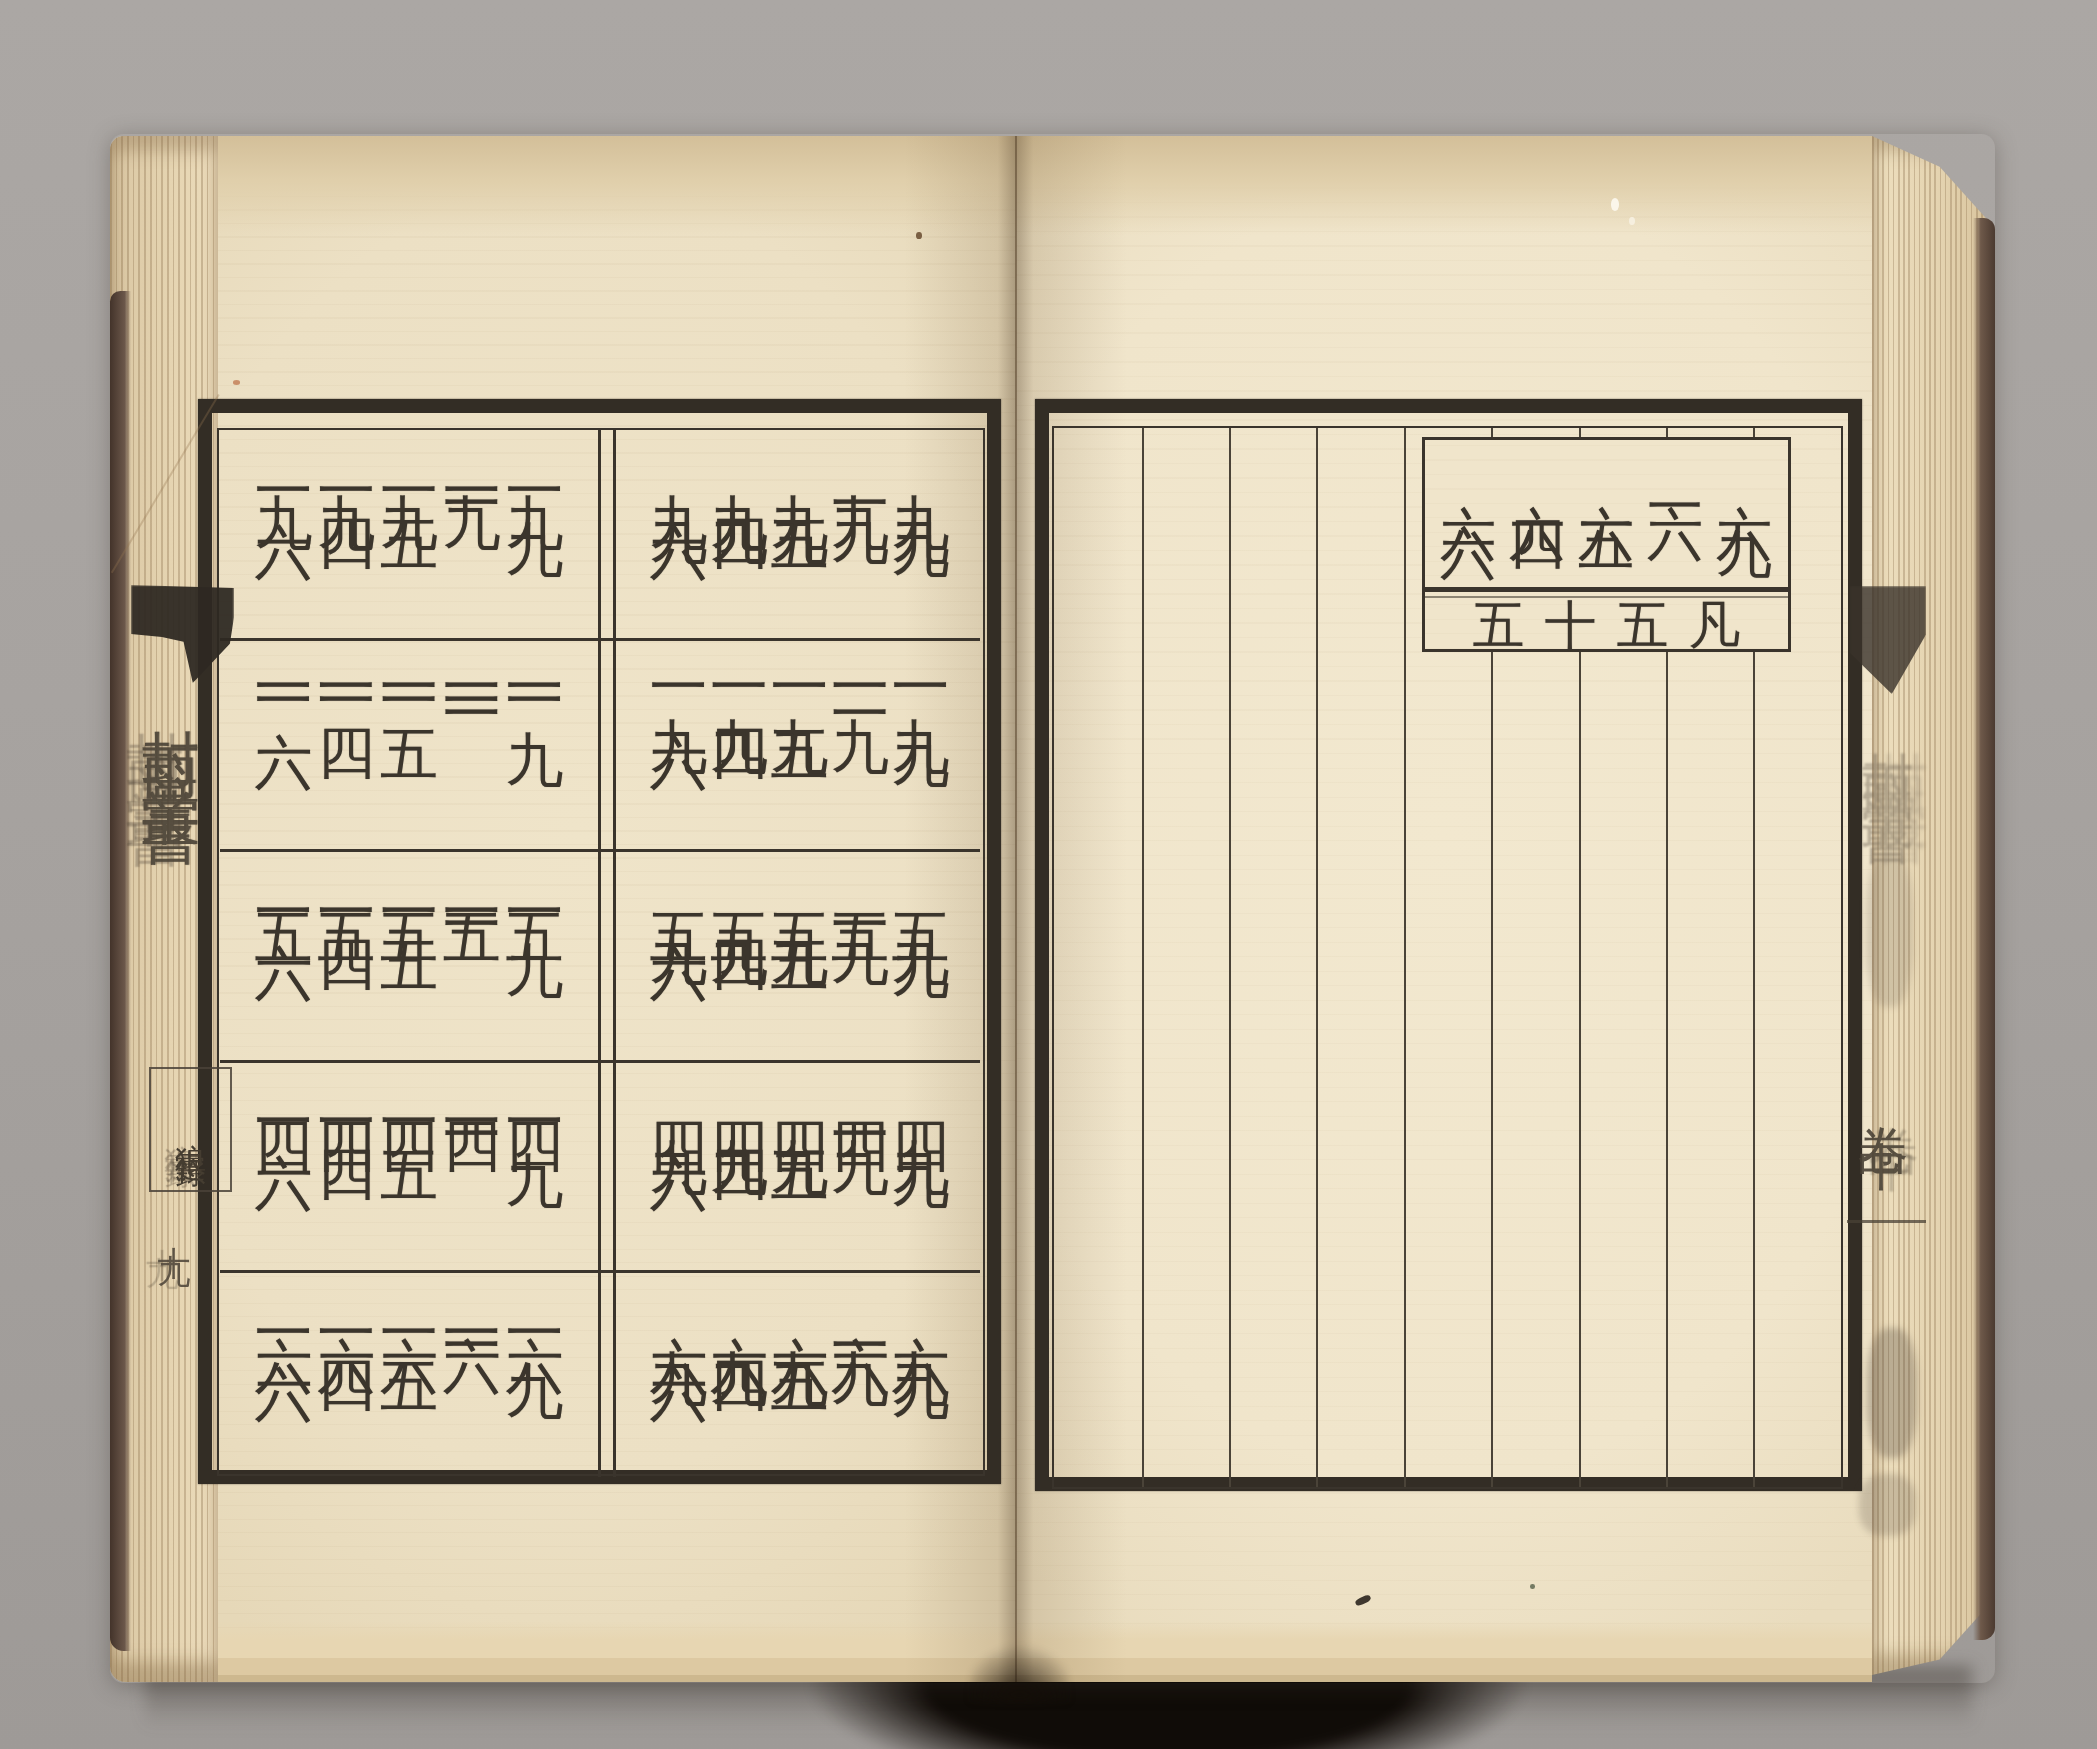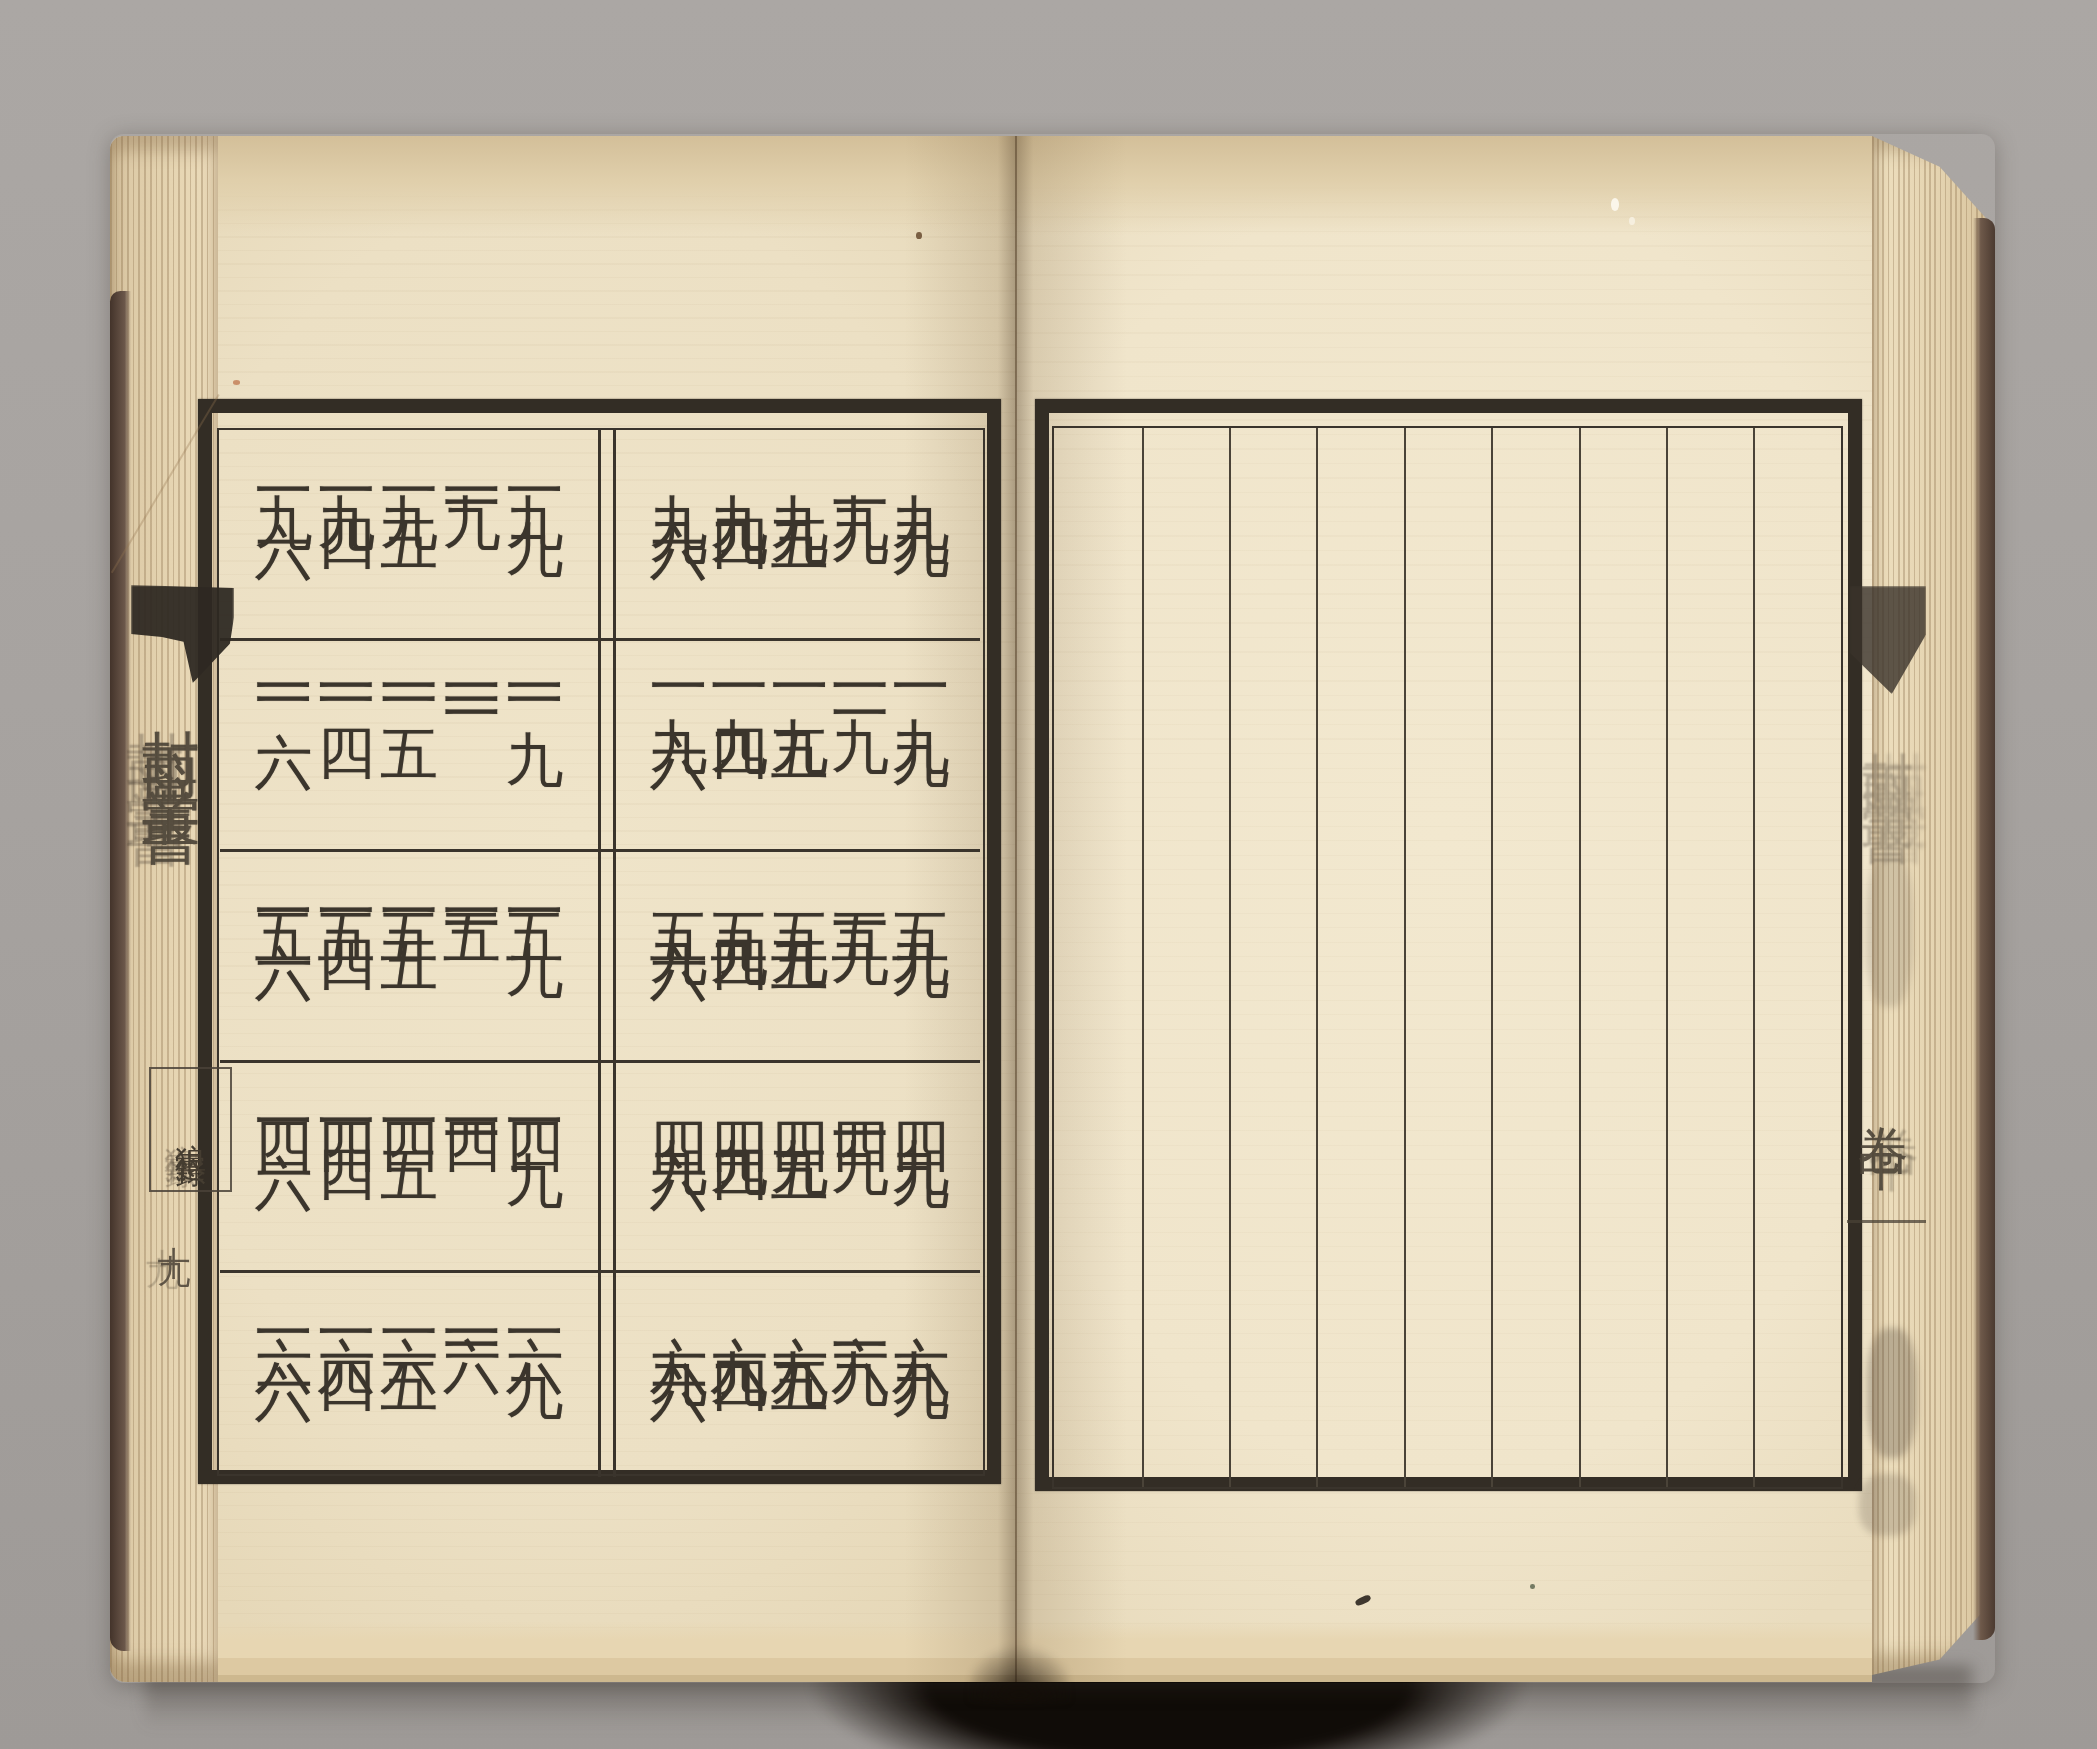--- a/index.html
+++ b/index.html
@@ -230,20 +230,32 @@
   <div class="abs t-inner rt-inner"></div>
   <div class="abs rt-col-line" style="left:1142px"></div>
   <div class="abs rt-col-line" style="left:1229px"></div>
   <div class="abs rt-col-line" style="left:1316px"></div>
   <div class="abs rt-col-line" style="left:1404px"></div>
   <div class="abs rt-col-line" style="left:1491px"></div>
   <div class="abs rt-col-line" style="left:1579px"></div>
   <div class="abs rt-col-line" style="left:1666px"></div>
   <div class="abs rt-col-line" style="left:1753px"></div>
 
+  <div class="abs sum-box">
+    <div class="sum-cols">
+        <div class="num-col">六九</div>
+        <div class="num-col">六一</div>
+        <div class="num-col">六五</div>
+        <div class="num-col">六四</div>
+        <div class="num-col">六六</div>
+      </div>
+    <div class="sum-div1"></div>
+    <div class="sum-div2"></div>
+    <div class="sum-total">五十五凡</div>
+  </div>
 
   <div class="abs fishtail"></div>
   <div class="abs v series-title">封雨亭叢書</div>
   <div class="abs work-box">
     <div class="v work-title">狼疐錄</div>
   </div>
   <div class="abs v folio-num">十九</div>
 
   <div class="abs r-fishtail"></div>
   <div class="abs v r-ghost-title">封雨亭叢書</div>

